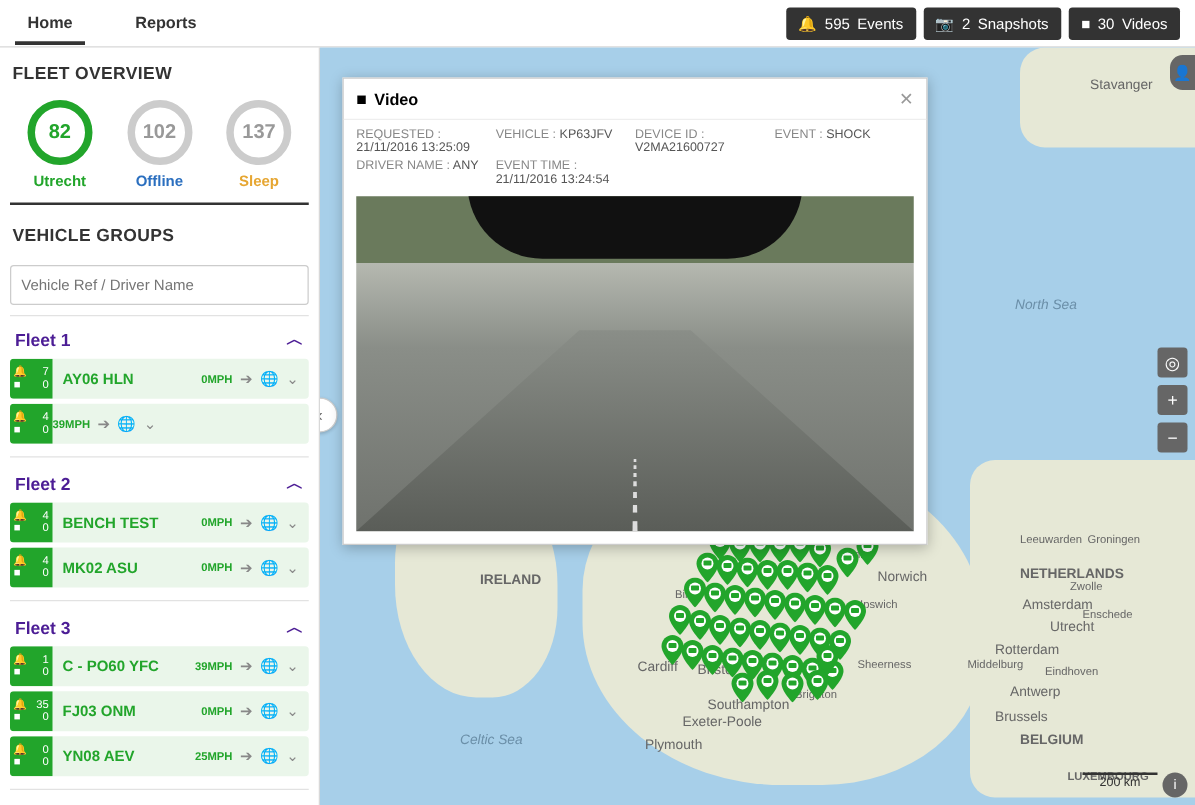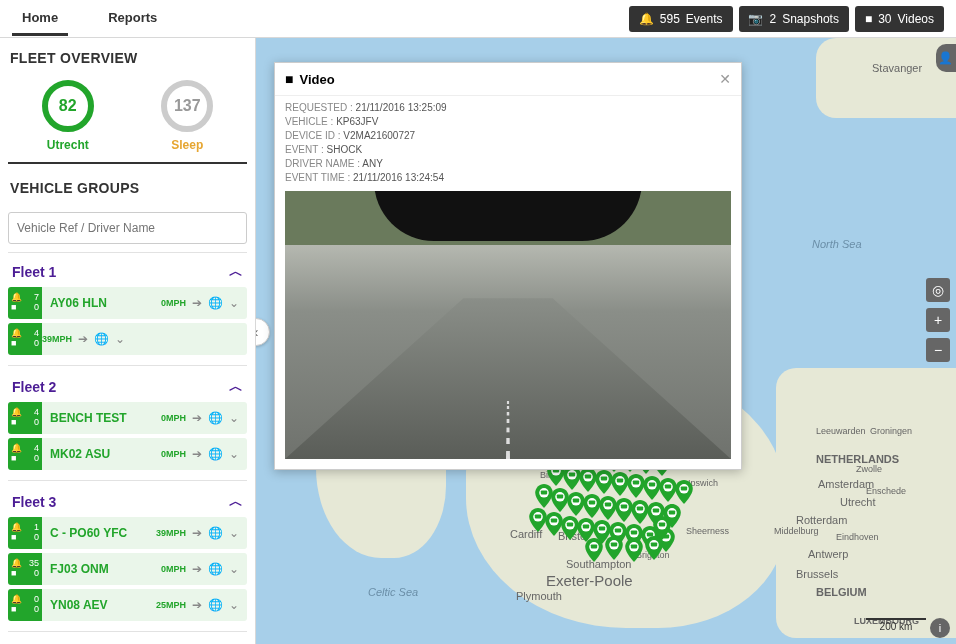--- a/index.html
+++ b/index.html
@@ -54,21 +54,21 @@
 .user-ico { position:absolute; right:0; top:6px; width:20px; height:28px; background:#666; border-radius: 10px 0 0 10px; color:#fff; display:flex; align-items:center; justify-content:center; font-size:12px; }
 .info-ico { position:absolute; right:6px; bottom:6px; width:20px; height:20px; background:#666; border-radius:50%; color:#fff; display:flex; align-items:center; justify-content:center; font-size:11px; }
 .scale { position:absolute; right:30px; bottom:12px; font-size:10px; color:#333; border-top:2px solid #333; padding-top:1px; width:60px; text-align:center; }
 
 
 .popup { position: absolute; left: 18px; top: 24px; width: 468px; background: #fff; border: 1px solid #ccc; box-shadow: 0 2px 10px rgba(0,0,0,.25); }
 .popup-head { display: flex; align-items: center; padding: 8px 10px; border-bottom: 1px solid #eee; }
 .popup-head .ico { font-size: 14px; margin-right: 6px; }
 .popup-head .title { font-weight: bold; font-size: 13px; flex: 1; }
 .popup-head .close { font-size: 14px; cursor: pointer; color: #999; }
-.popup-meta { display: grid; grid-template-columns: 1fr; padding: 6px 10px 8px 10px; font-size: 10px; color: #555; row-gap: 3px; }
+.popup-meta { display: grid; grid-template-columns: 1fr 1fr 1fr 1fr; padding: 6px 10px 8px 10px; font-size: 10px; color: #555; row-gap: 3px; }
 .meta-k { color: #888; }
 .popup-img { width: 100%; height: 268px; background: linear-gradient(to bottom, #6a7a5c 0%, #6a7a5c 20%, #b5b8b0 20%, #8a8e88 45%, #6f726d 100%); margin: 0 10px 10px 10px; width: calc(100% - 20px); position: relative; overflow:hidden; }
 .road { position:absolute; bottom:0; left:0; right:0; height:60%; background: linear-gradient(to top, #5a5d58, #8a8e88); clip-path: polygon(0 100%, 100% 100%, 60% 0, 40% 0); }
 .lane { position:absolute; bottom:0; left:50%; width:4px; height:60%; background: repeating-linear-gradient(to top, #ddd 0 12px, transparent 12px 24px); transform: translateX(-50%) perspective(120px) rotateX(45deg); transform-origin: bottom; }
 .mirror { position:absolute; top:-10px; left:20%; width:60%; height:60px; border-radius: 0 0 120px 120px; background:#111; }
 </style>
 </head>
 <body>
 
 <div class="nav">
@@ -94,20 +94,24 @@
 
 <div class="main">
   <div class="sidebar">
     <div class="sect-title">FLEET OVERVIEW</div>
     <div class="fleet-ov">
       <div class="ring-wrap">
         <div class="ring driving">82</div>
         <div class="ring-label driving">Utrecht</div>
       </div>
       <div class="ring-wrap">
+        <div class="ring">102</div>
+        <div class="ring-label offline">Offline</div>
+      </div>
+      <div class="ring-wrap">
         <div class="ring">137</div>
         <div class="ring-label sleep">Sleep</div>
       </div>
     </div>
 
     <div class="sect-title">VEHICLE GROUPS</div>
     <div class="search">
       <input type="text" placeholder="Vehicle Ref / Driver Name" style="">
     </div>
 
@@ -284,21 +288,21 @@
     <div class="map-label" style="left:446px;top:418px;">Norwich</div>
     <div class="map-label" style="left:562px;top:440px;">Amsterdam</div>
     <div class="map-label" style="left:584px;top:458px;">Utrecht</div>
     <div class="map-label" style="left:540px;top:476px;">Rotterdam</div>
     <div class="map-label" style="left:552px;top:510px;">Antwerp</div>
     <div class="map-label" style="left:540px;top:530px;">Brussels</div>
     <div class="map-label" style="left:254px;top:490px;">Cardiff</div>
     <div class="map-label" style="left:302px;top:492px;">Bristol</div>
     <div class="map-label" style="left:310px;top:520px;">Southampton</div>
     <div class="map-label" style="left:260px;top:552px;">Plymouth</div>
-    <div class="map-label" style="left:290px;top:534px;font-size:15px;">Exeter-Poole</div>
+    <div class="map-label" style="left:290px;top:534px;font-size:11px;">Exeter-Poole</div>
     <div class="map-label" style="left:380px;top:512px;font-size:9px;">Brighton</div>
     <div class="map-label" style="left:370px;top:376px;font-size:10px;">Sheffield</div>
     <div class="map-label" style="left:560px;top:388px;font-size:9px;">Leeuwarden</div>
     <div class="map-label" style="left:614px;top:388px;font-size:9px;">Groningen</div>
     <div class="map-label" style="left:600px;top:426px;font-size:9px;">Zwolle</div>
     <div class="map-label" style="left:610px;top:448px;font-size:9px;">Enschede</div>
     <div class="map-label" style="left:580px;top:494px;font-size:9px;">Eindhoven</div>
     <div class="map-label" style="left:430px;top:488px;font-size:9px;">Sheerness</div>
     <div class="map-label" style="left:518px;top:488px;font-size:9px;">Middelburg</div>
     <div class="map-label" style="left:372px;top:490px;font-size:9px;">ding</div>

